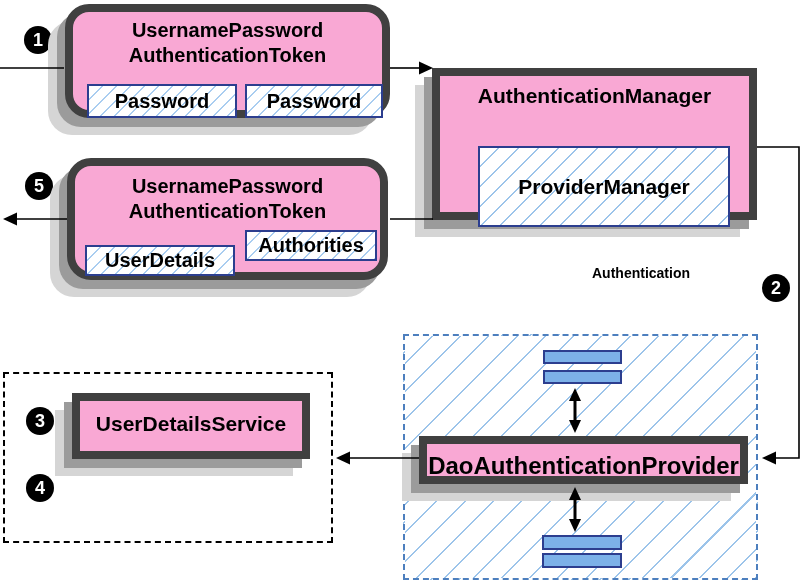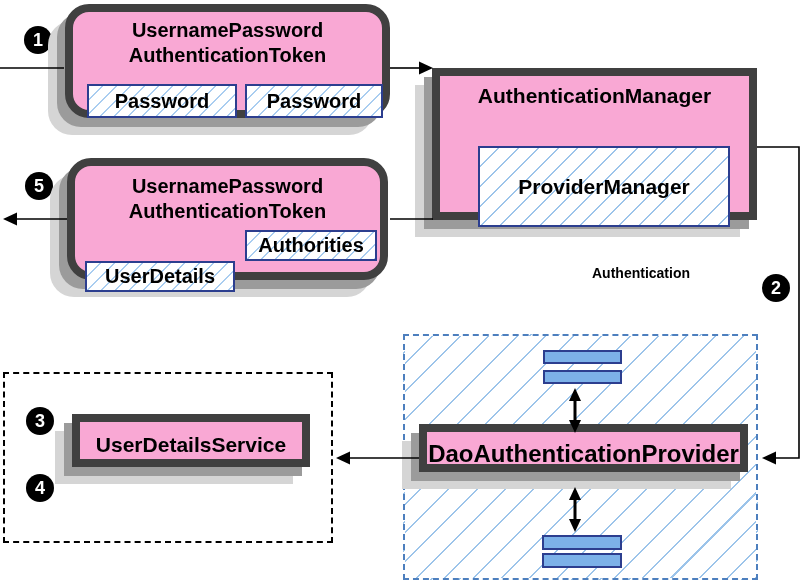--- a/index.html
+++ b/index.html
@@ -101,34 +101,34 @@
   <div class="box shadowed" style="left:432px;top:68px;width:325px;height:152px;">
     <div class="title2" style="margin-top:7px;font-size:21px;">AuthenticationManager</div>
     <div class="field hatch-mid" style="left:38px;top:58px;width:252px;height:81px;font-size:21px;margin-top:12px;">ProviderManager</div>
   </div>
 
   <div class="box rounded shadowed" style="left:67px;top:158px;width:321px;height:122px;">
     <div class="title2" style="margin-top:8px;">
       <div>UsernamePassword</div>
       <div>AuthenticationToken</div>
     </div>
-    <div class="field hatch-fine" style="left:10px;top:79px;width:150px;height:31px;margin-top:16px;">UserDetails</div>
+    <div class="field hatch-fine" style="left:10px;top:79px;width:150px;height:31px;">UserDetails</div>
     <div class="field hatch-fine" style="left:170px;top:64px;width:132px;height:31px;">Authorities</div>
   </div>
 
   <div class="caption" style="left:470px;top:262px;width:220px;">
     <div>Authentication</div>
   </div>
 
   <div class="providers-area" style="left:403px;top:334px;width:355px;height:246px;"></div>
 
   <div class="bar" style="left:543px;top:350px;width:79px;height:14px;"></div>
   <div class="bar" style="left:543px;top:370px;width:79px;height:14px;"></div>
 
-  <div class="box shadowed" style="left:419px;top:424px;width:329px;height:48px;font-size:24px;line-height:44px;">DaoAuthenticationProvider</div>
+  <div class="box shadowed" style="left:419px;top:436px;width:329px;height:48px;font-size:24px;line-height:44px;">DaoAuthenticationProvider</div>
 
   <div class="bar" style="left:542px;top:535px;width:80px;height:15px;"></div>
   <div class="bar" style="left:542px;top:553px;width:80px;height:15px;"></div>
 
   <div class="dotted-box" style="left:3px;top:372px;width:330px;height:171px;"></div>
-  <div class="box shadowed" style="left:72px;top:414px;width:238px;height:53px;font-size:21px;line-height:45px;">UserDetailsService</div>
+  <div class="box shadowed" style="left:72px;top:393px;width:238px;height:66px;font-size:21px;line-height:45px;">UserDetailsService</div>
 
 </div>
 
 </body></html>

